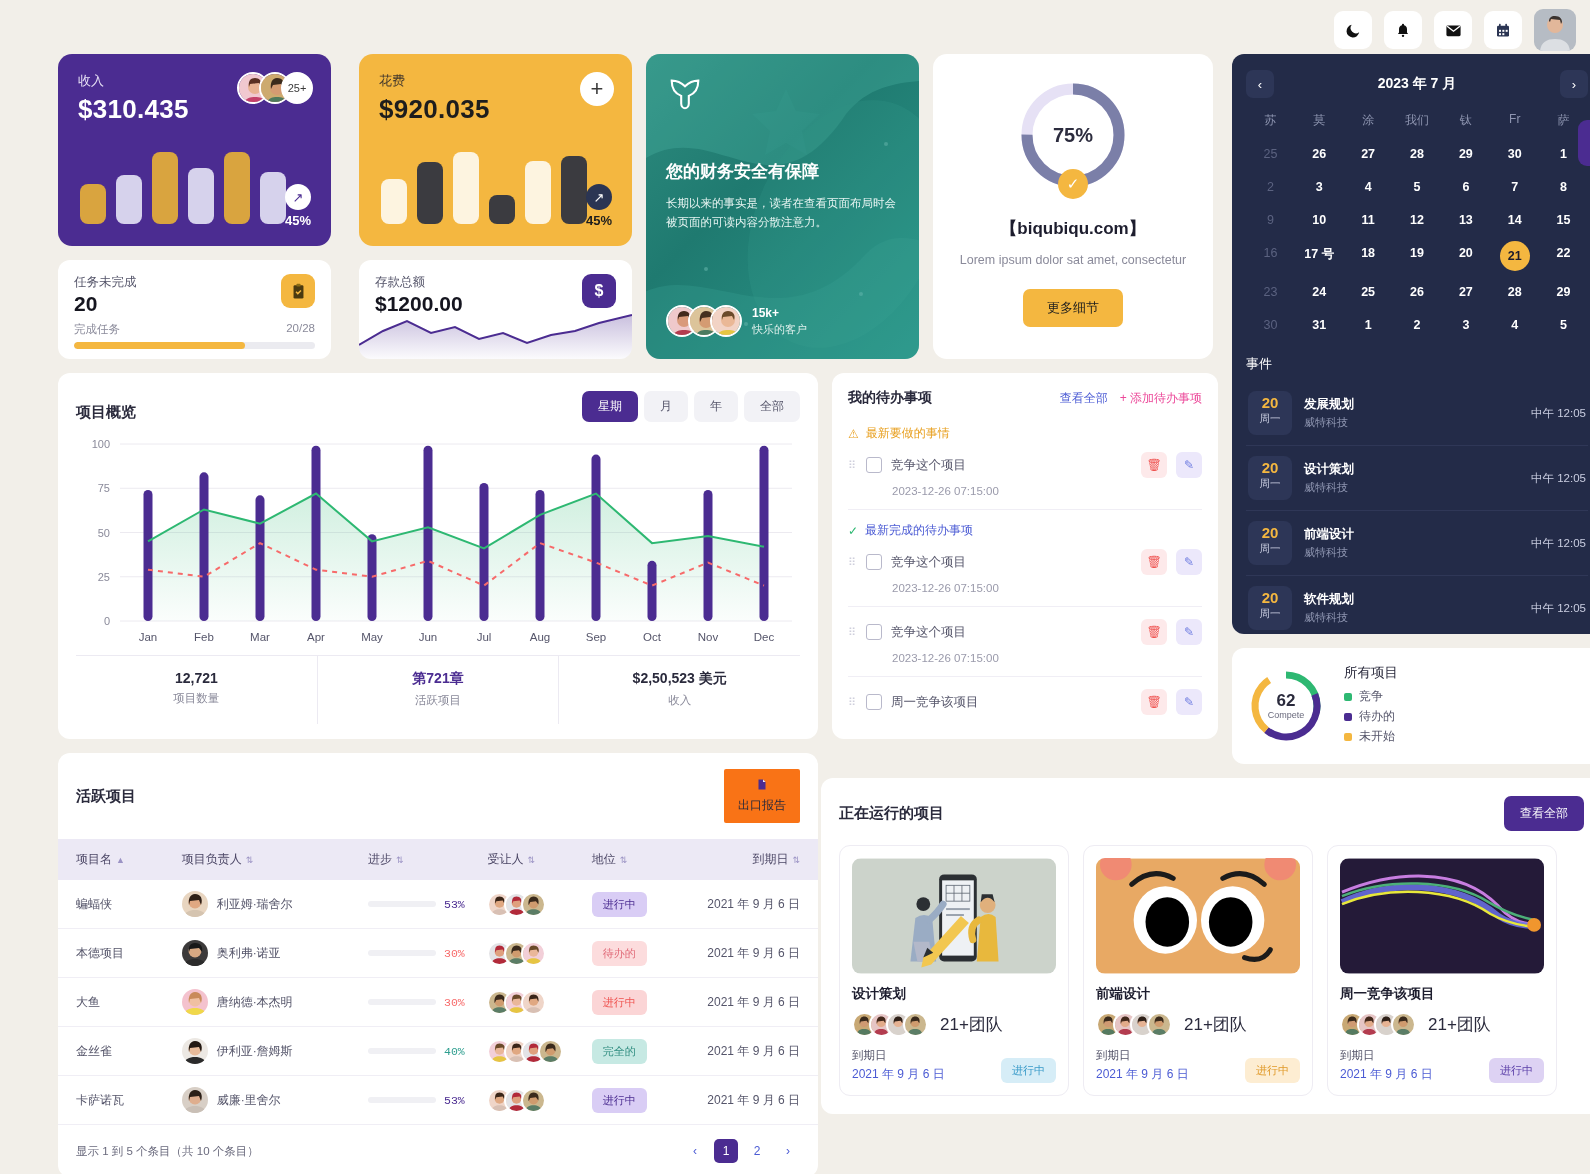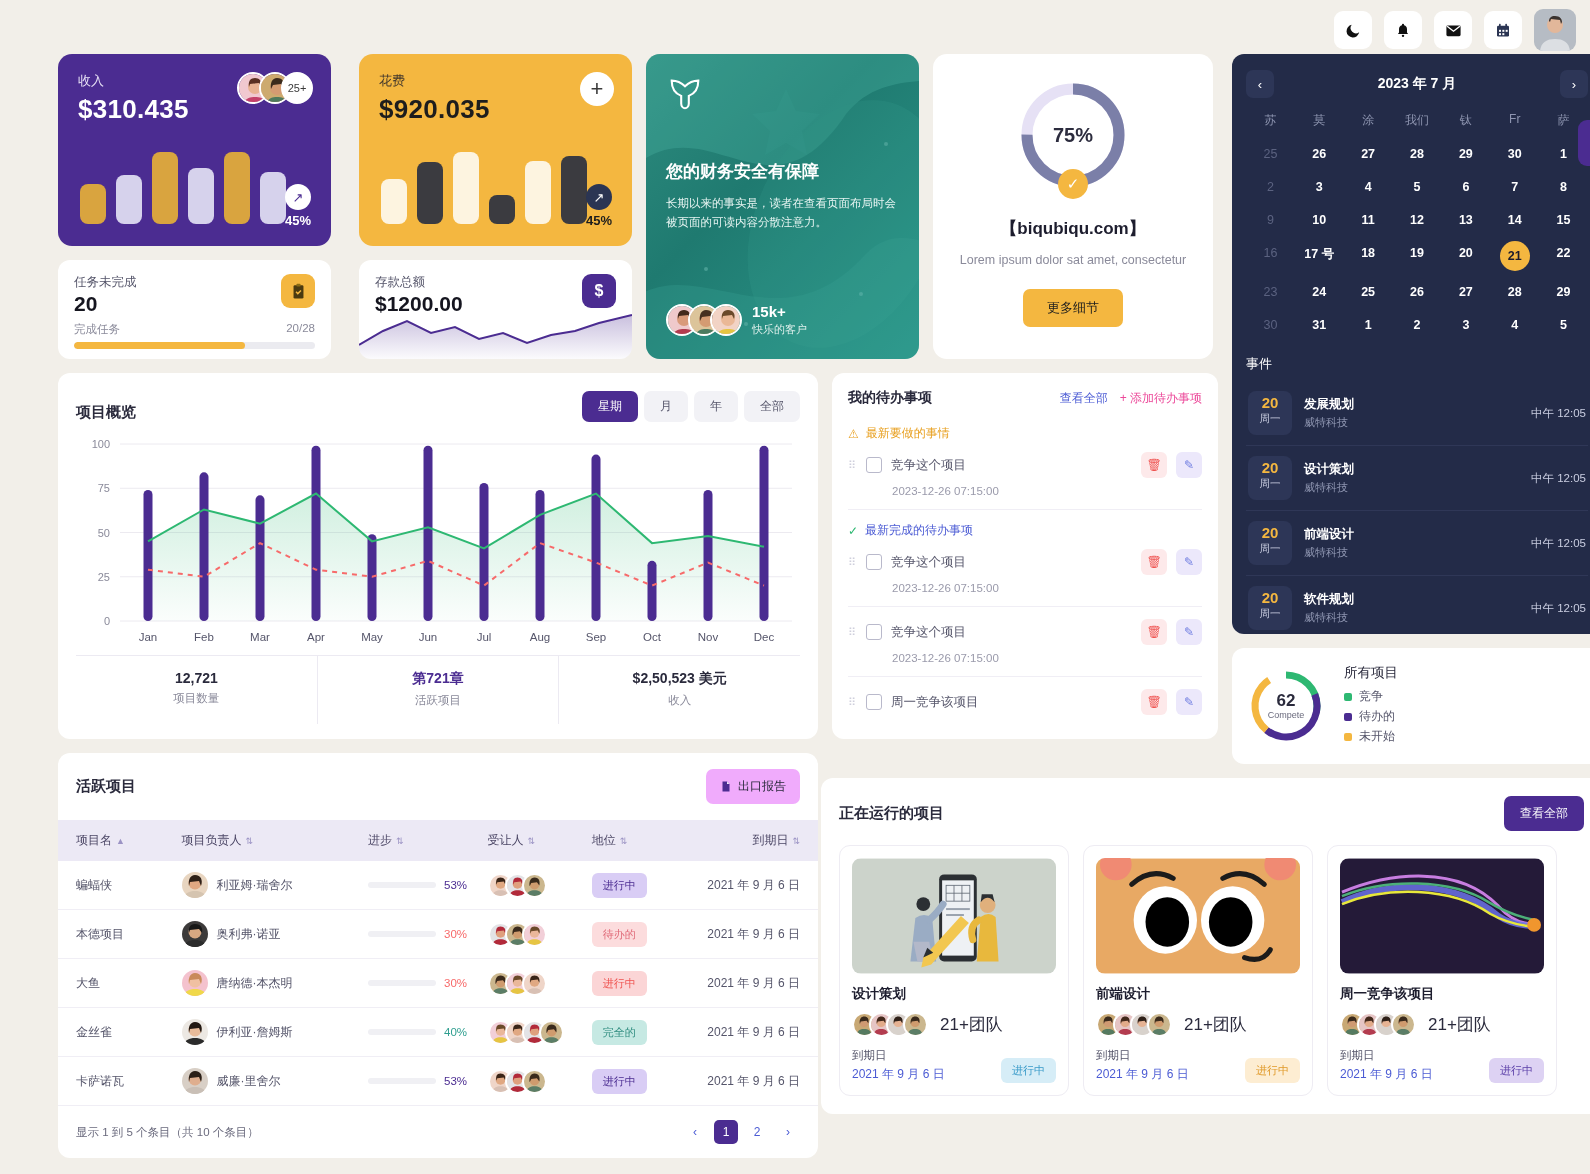--- a/index.html
+++ b/index.html
@@ -63,21 +63,21 @@
   .statcard.purple .pct-text { color: #fff; }
   .statcard.amber .pct-circle { background: #2b3553; color: #fff; }
   .statcard.amber .pct-text { color: #1d1d1d; }
 
   
   .promo { width: 273px; height: 305px; border-radius: 14px; position: relative; overflow: hidden;
     background: linear-gradient(135deg,#2e8c7f 0%, #1f7a70 40%, #2b978a 100%); padding: 20px; color: #fff; }
   .promo-title { font-size: 17px; font-weight: bold; margin: 44px 0 10px; line-height: 1.4; }
   .promo-text { font-size: 11.5px; line-height: 1.7; color: #e6f4f1; }
   .promo-foot { position: absolute; left: 20px; bottom: 22px; display: flex; align-items: center; gap: 10px; }
-  .promo-count { font-size: 15px; font-weight: bold; }
+  .promo-count { font-size: 12px; font-weight: bold; }
   .promo-sub { font-size: 11px; color: #dff0ec; margin-top: 2px; }
 
   
   .progcard { width: 280px; height: 305px; border-radius: 14px; background: #fff; padding: 20px; text-align: center; position: relative; }
   .prog-ring { width: 112px; height: 112px; margin: 5px auto 0; position: relative; }
   .prog-pct { position: absolute; inset: 0; display: flex; align-items: center; justify-content: center;
     font-size: 20px; font-weight: bold; color: #2c2c3e; }
   .prog-check { position: absolute; left: 50%; bottom: -8px; transform: translateX(-50%);
     width: 30px; height: 30px; border-radius: 50%; background: #f4b740; color: #fff;
     display: flex; align-items: center; justify-content: center; font-size: 15px; }
@@ -159,39 +159,39 @@
   .donut-num { font-size: 17px; font-weight: bold; color: #2a2a3c; line-height: 1; }
   .donut-lbl { font-size: 9px; color: #6a6a7d; margin-top: 1px; }
   .donut-legend-title { font-size: 13.5px; color: #2a2a3c; margin-bottom: 6px; }
   .dl-row { display: flex; align-items: center; gap: 7px; font-size: 12px; color: #55556a; margin-bottom: 3px; }
   .dl-dot { width: 8px; height: 8px; border-radius: 2px; }
 
   
   .tablecard { width: 760px; border-radius: 12px; background: #fff; overflow: hidden; }
   .tbl-head { display: flex; justify-content: space-between; align-items: center; padding: 16px 18px; }
   .tbl-title { font-size: 15px; font-weight: bold; color: #2a2a3c; }
-  .export-btn { background: #f0abfc; border: none; border-radius: 7px; padding: 9px 14px; font-size: 12px;
-    color: #2a2a3c; cursor: pointer; display: flex; align-items: center; gap: 6px; font-family: "Liberation Sans", sans-serif; }
+  .export-btn { background: #f97316; border: none; border-radius: 2px; padding: 9px 14px; font-size: 12px;
+    color: #2a2a3c; cursor: pointer; display: flex; align-items: center; gap: 6px; font-family: "Liberation Sans", sans-serif; flex-direction: column; }
   table { width: 100%; border-collapse: collapse; }
   thead tr { background: #ece9f5; }
   th { font-size: 12px; color: #4c4766; font-weight: normal; text-align: left; padding: 12px 0; }
   th .sortic { color: #9b93c4; font-size: 9px; margin-left: 4px; }
   td { font-size: 12px; color: #55556a; padding: 11px 0; border-bottom: 1px solid #f0eef5; }
   .c1 { padding-left: 18px; width: 126px; }
   .c2 { width: 190px; }
   .c3 { width: 120px; }
   .c4 { width: 105px; }
   .c5 { width: 100px; }
   .c6 { width: 130px; padding-right: 18px; }
   .lead { display: flex; align-items: center; gap: 9px; }
   .lead-av { width: 26px; height: 26px; border-radius: 50%; overflow: hidden; flex-shrink: 0; }
   .prog-wrap { display: flex; align-items: center; gap: 8px; }
   .prog-track { width: 68px; height: 6px; border-radius: 4px; background: #f0f0f4; overflow: hidden; }
   .prog-fill { height: 100%; border-radius: 4px; }
-  .prog-lbl { font-size: 11.5px; }
+  .prog-lbl { font-size: 11.5px; font-family: Liberation Mono, monospace; }
   .assignees { display: flex; }
   .as { width: 25px; height: 25px; border-radius: 50%; border: 2px solid #fff; margin-left: -8px; overflow: hidden; }
   .as:first-child { margin-left: 0; }
   .badge { display: inline-block; font-size: 11px; padding: 5px 11px; border-radius: 6px; }
   .tbl-foot { display: flex; justify-content: space-between; align-items: center; padding: 14px 18px; }
   .tbl-foot-text { font-size: 11.5px; color: #6a6a7d; }
   .pager { display: flex; align-items: center; gap: 7px; }
   .pg { min-width: 24px; height: 24px; border-radius: 5px; display: flex; align-items: center; justify-content: center;
     font-size: 12px; color: #4b5bd4; cursor: pointer; padding: 0 6px; }
   .pg.active { background: #4b2c91; color: #fff; }

